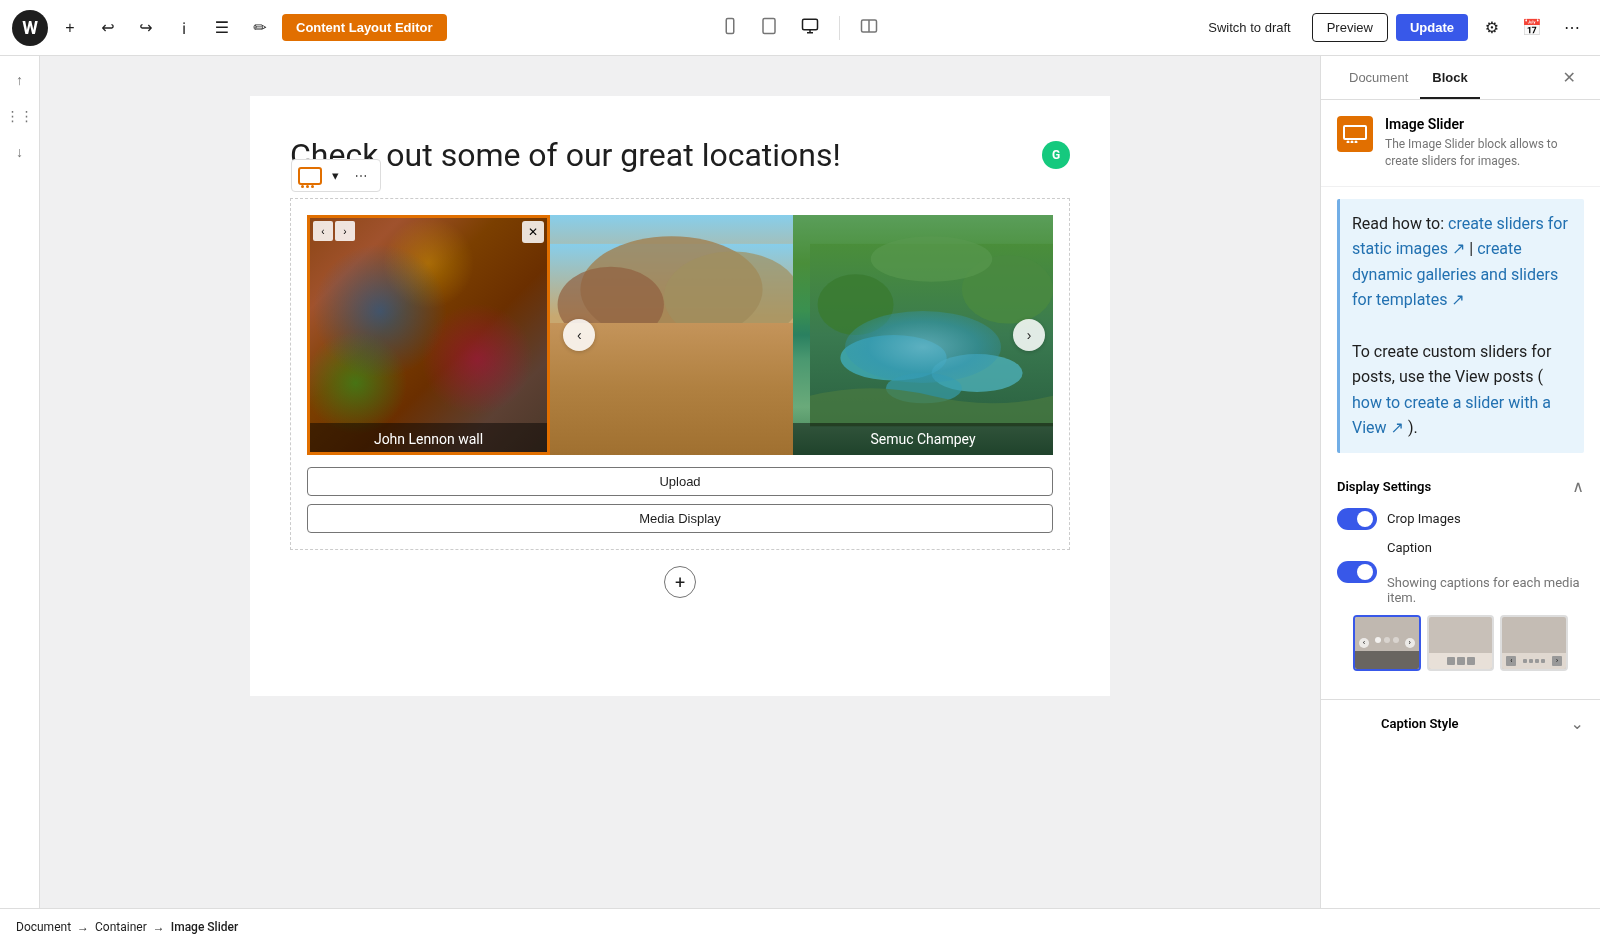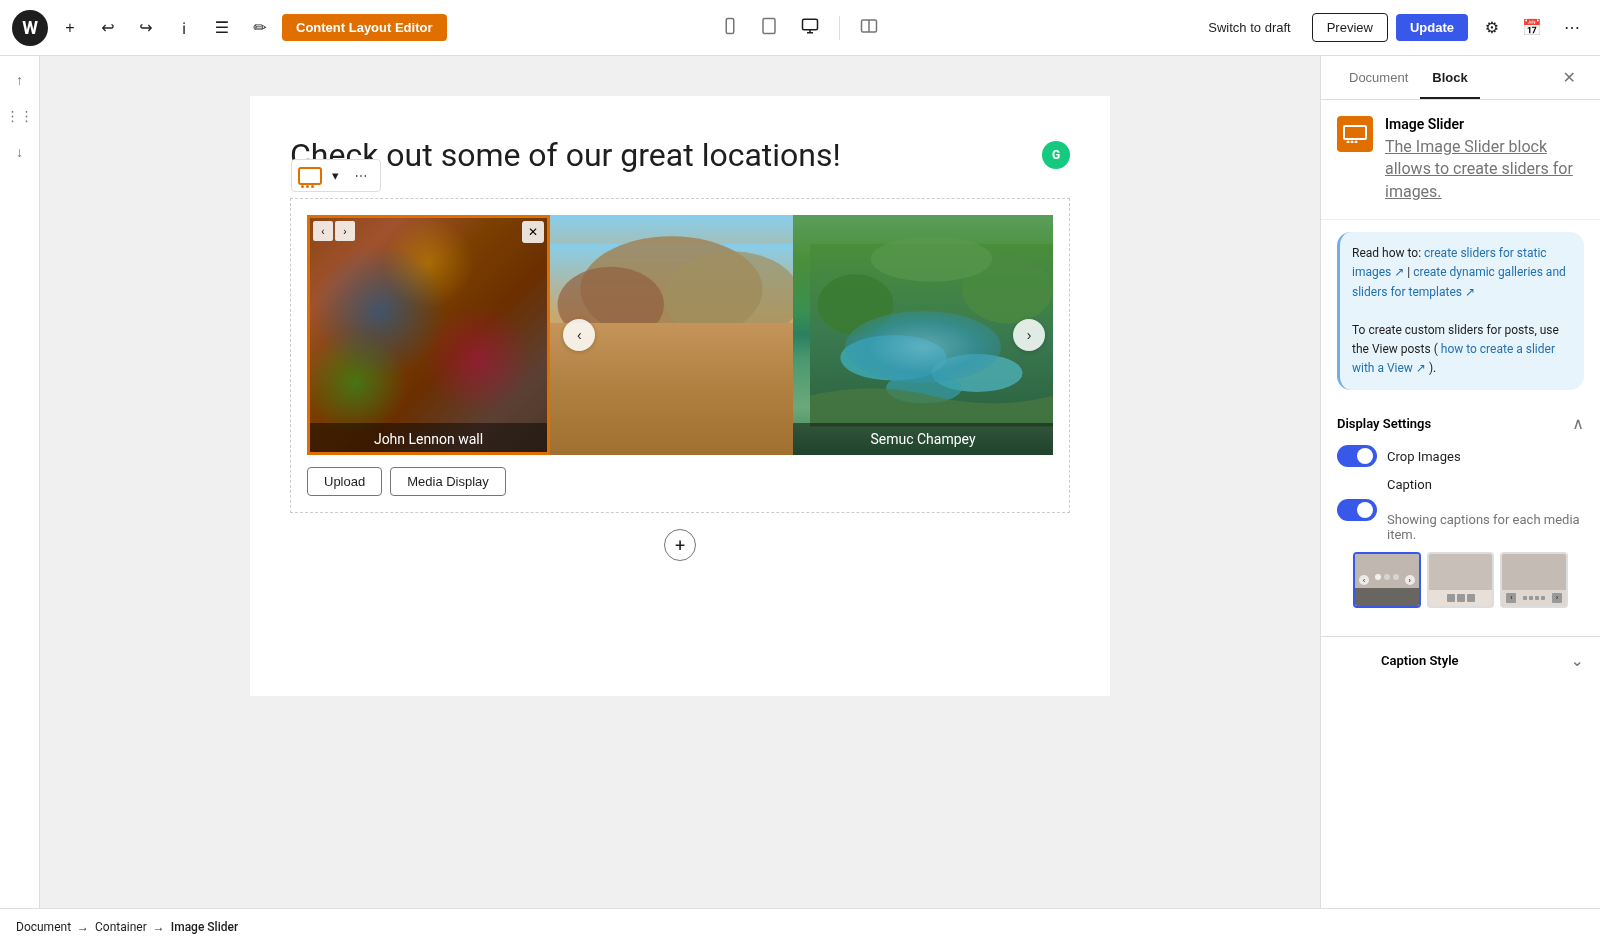--- a/index.html
+++ b/index.html
@@ -248,20 +248,21 @@
       width: 20px; height: 20px;
       cursor: pointer;
       font-size: 10px;
       border-radius: 2px;
     }
 
     .upload-row {
       display: flex;
       gap: 8px;
       margin-top: 8px;
+      flex-direction: column;
     }
     .upload-btn {
       background: #fff; border: 1px solid #757575; color: #1e1e1e;
       padding: 6px 16px; border-radius: 4px; cursor: pointer; font-size: 13px;
     }
     .media-lib-btn {
       background: #fff; border: 1px solid #757575; color: #1e1e1e;
       padding: 6px 16px; border-radius: 4px; cursor: pointer; font-size: 13px;
     }
 
@@ -342,32 +343,32 @@
     }
     .block-icon {
       width: 36px; height: 36px;
       background: #e16f00;
       border-radius: 4px;
       display: flex; align-items: center; justify-content: center;
       flex-shrink: 0;
     }
 
     .block-title { font-weight: 600; font-size: 14px; margin-bottom: 4px; }
-    .block-desc { font-size: 16px; color: #757575; line-height: 1.4; text-decoration: underline; }
+    .block-desc { font-size: 12px; color: #757575; line-height: 1.4; }
 
     
     .info-box {
       background: #e8f4fc;
       border-left: 3px solid #72aee6;
       margin: 12px 16px;
       padding: 12px;
-      font-size: 12px;
+      font-size: 16px;
       line-height: 1.6;
       color: #1e1e1e;
-      border-radius: 14px;
+      border-radius: 2px;
     }
     .info-box a { color: #2271b1; text-decoration: none; }
 
     
     .settings-section {
       padding: 12px 16px;
     }
     .settings-header {
       display: flex;
       justify-content: space-between;

